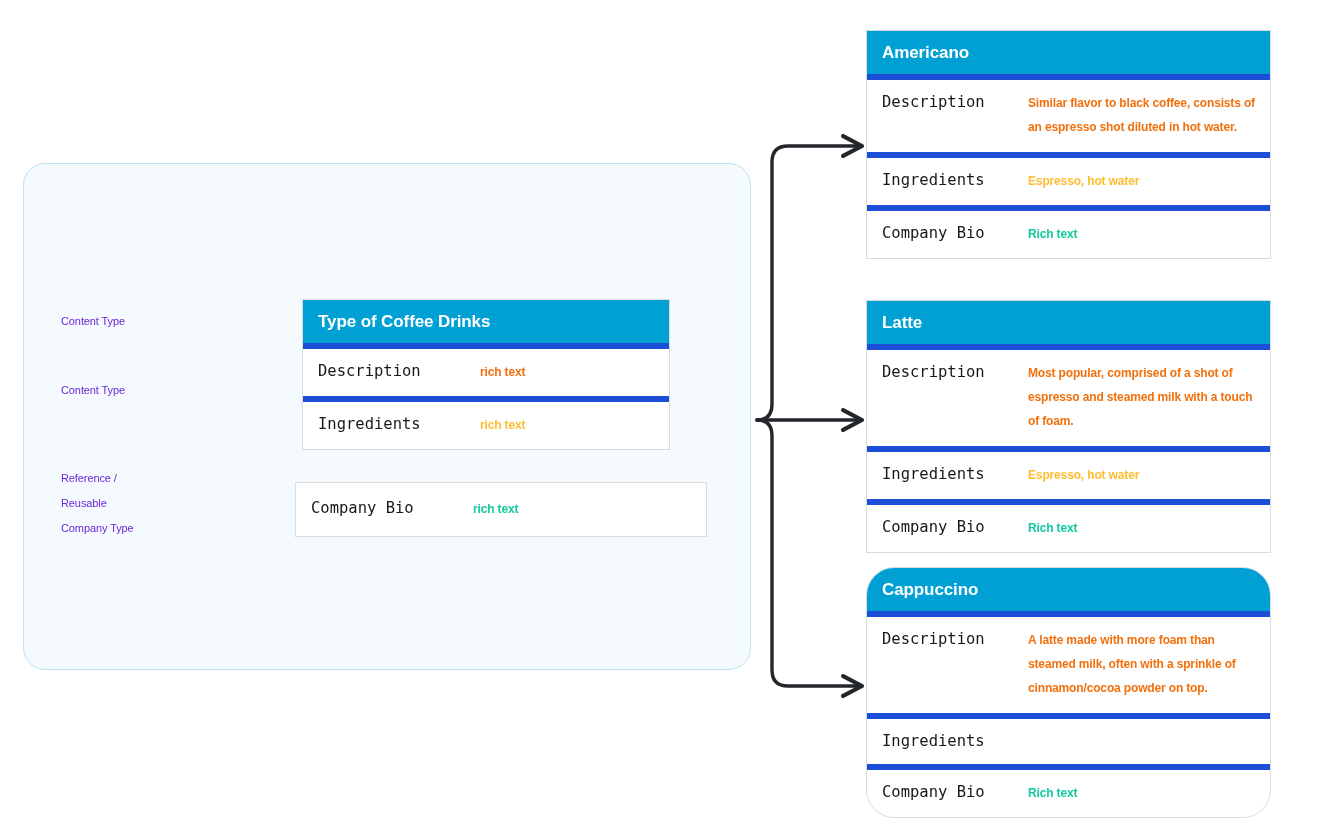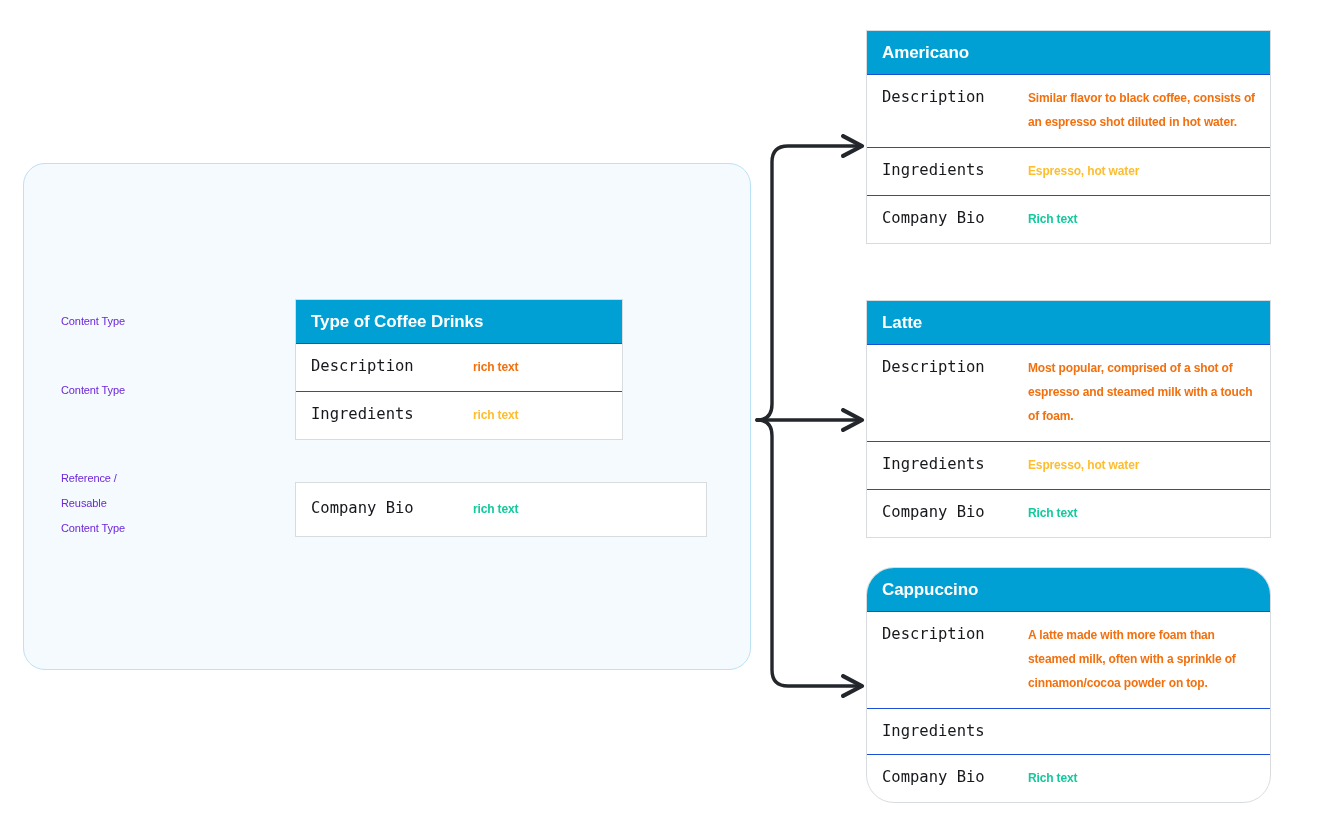--- a/index.html
+++ b/index.html
@@ -48,21 +48,21 @@
     color: #ffffff;
     font-size: 17px;
     font-weight: bold;
     letter-spacing: -0.1px;
     padding: 11px 0 11px 15px;
     line-height: 21px;
   }
   .row {
     display: flex;
     align-items: flex-start;
-    border-top: 1px solid #1d4ed8;
+    border-top: 6px solid #1d4ed8;
     padding: 11px 10px 12px 15px;
   }
   .row:first-child { border-top: none; }
   .row-key {
     font-family: "DejaVu Sans Mono", "Liberation Mono", monospace;
     font-size: 15.5px;
     color: #16181c;
     line-height: 22px;
     flex: 0 0 146px;
     white-space: pre;
@@ -71,21 +71,21 @@
     font-size: 12px;
     font-weight: bold;
     line-height: 24px;
     letter-spacing: -0.15px;
   }
   .v-orange { color: #f2700e; }
   .v-yellow { color: #fdbd2f; }
   .v-teal   { color: #13c99d; }
 
   
-  .card-schema-main { left: 295px; top: 299px; width: 328px; }
+  .card-schema-main { left: 302px; top: 299px; width: 368px; }
   .card-schema-main .row-key { flex: 0 0 162px; }
   .card-schema-ref  { left: 295px; top: 482px; width: 412px; }
   .card-schema-ref .row-key { flex: 0 0 162px; }
   .card-schema-ref .row { padding: 14px 10px 15px 15px; }
 
   
   .card-entry { left: 866px; width: 405px; }
   .card-entry .row-key { flex: 0 0 146px; }
   .card-entry-0 { top: 30px; }
   .card-entry-1 { top: 300px; }
@@ -119,21 +119,21 @@
     <path d="M757,420 L860,420" fill="none" stroke="#23272b" stroke-width="3.4" stroke-linecap="round" marker-end="url(#ah)"></path>
     <path d="M757,420 Q772,420 772,436 L772,670 Q772,686 788,686 L860,686" fill="none" stroke="#23272b" stroke-width="3.4" stroke-linecap="round" stroke-linejoin="round" marker-end="url(#ah)"></path>
   </svg>
 
   <div class="panel"></div>
 
   <div class="lbl lbl-ct1">Content Type</div>
   <div class="lbl lbl-ct2">Content Type</div>
   <div class="lbl lbl-ref">Reference /
 Reusable
-Content Type</div>
+Company Type</div>
 
   <div class="card card-schema-main">
     <div class="card-head">Type of Coffee Drinks</div>
     <div class="row">
       <span class="row-key">Description</span>
       <span class="row-val v-orange">rich text</span>
     </div>
     <div class="row">
       <span class="row-key">Ingredients</span>
       <span class="row-val v-yellow">rich text</span>

